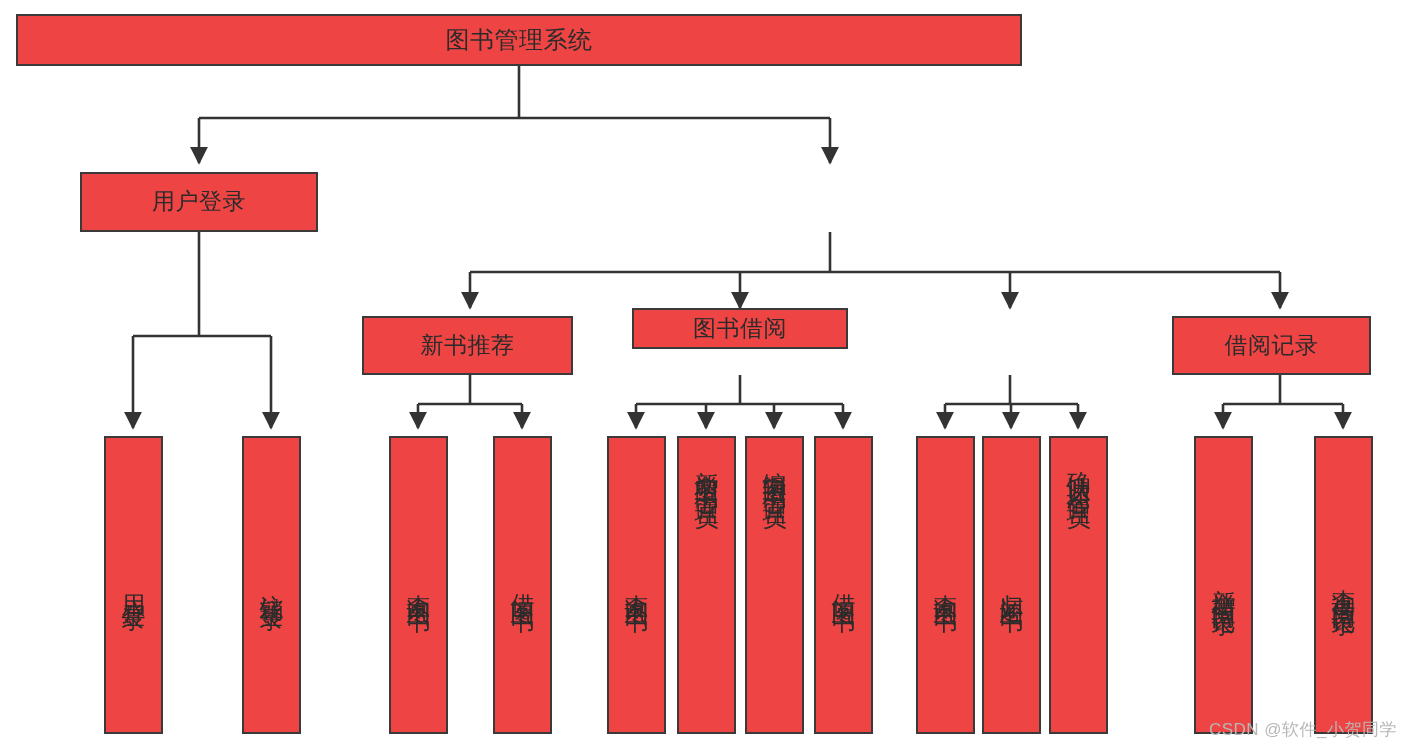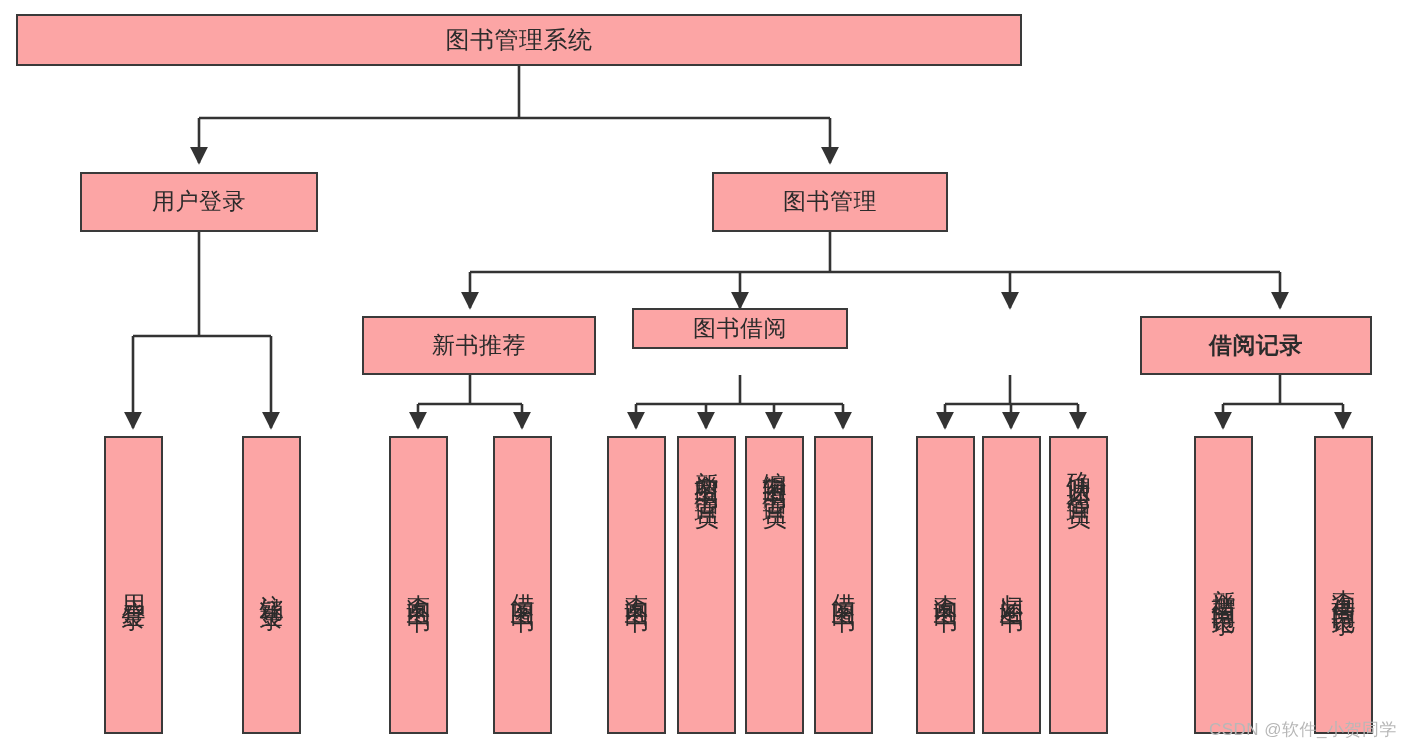--- a/index.html
+++ b/index.html
@@ -23,21 +23,21 @@
     position: absolute;
     left: 0;
     top: 0;
     width: 1405px;
     height: 747px;
     pointer-events: none;
   }
   .node {
     position: absolute;
     box-sizing: border-box;
-    background: #fca5a5;
+    background: #ef4444;
     border: 2px solid #3a3a3a;
     display: flex;
     align-items: center;
     justify-content: center;
     z-index: 3;
   }
   .node-label {
     color: #2b2b2b;
     text-align: center;
     white-space: nowrap;
@@ -138,34 +138,31 @@
   </svg>
 
   <div class="node root" style="left:16px; top:14px; width:1006px; height:52px;">
     <span class="node-label h-label">图书管理系统</span>
   </div>
 
   <div class="node" style="left:80px; top:172px; width:238px; height:60px;">
     <span class="node-label h-label">用户登录</span>
   </div>
 
-  <div class="node" style="left:712px; top:172px; width:236px; height:60px;">
-    <span class="node-label h-label">图书管理</span>
-  </div>
-
-  <div class="node" style="left:362px; top:316px; width:234px; height:59px;">
+
+  <div class="node" style="left:362px; top:316px; width:211px; height:59px;">
     <span class="node-label h-label">新书推荐</span>
   </div>
 
   <div class="node" style="left:632px; top:308px; width:216px; height:41px;">
     <span class="node-label h-label">图书借阅</span>
   </div>
 
 
-  <div class="node" style="left:1140px; top:316px; width:232px; height:59px;font-weight:bold;">
+  <div class="node" style="left:1172px; top:316px; width:199px; height:59px;">
     <span class="node-label h-label">借阅记录</span>
   </div>
 
   <div class="node leaf leaf-tall-center" style="left:104px; top:436px; width:59px; height:298px;">
     <span class="v-label">用户登录</span>
   </div>
 
   <div class="node leaf leaf-tall-center" style="left:242px; top:436px; width:59px; height:298px;">
     <span class="v-label">注销登录</span>
   </div>

